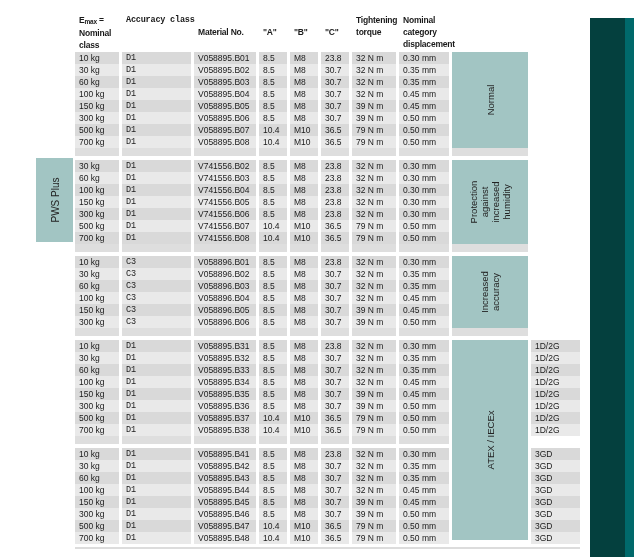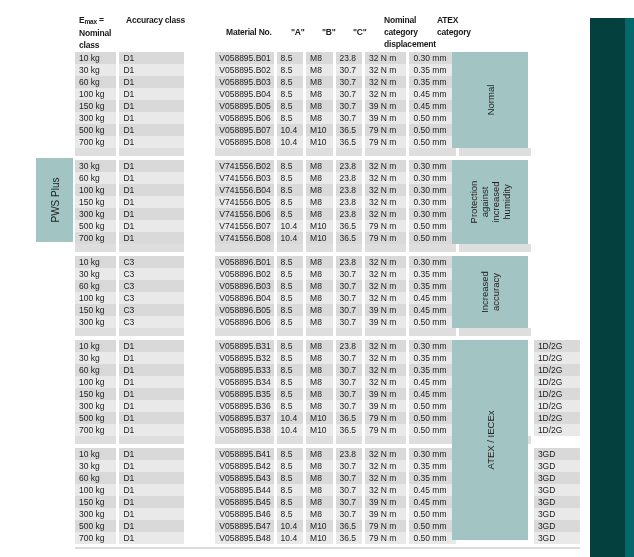--- a/index.html
+++ b/index.html
@@ -19,21 +19,21 @@
     transform:translate(-50%,-50%) rotate(-90deg);
     white-space:pre-line; text-align:center;
     font-size:9.5px; line-height:11px; color:#222; width:max-content;
   }
   .pws-block .vtext { font-size:10px; }
 
   
   .spec-table { position:absolute; left:75px; top:14px; width:505px; }
   .hrow, .row, .sprow { display:flex; }
   .cell { box-sizing:border-box; padding-left:4px; margin-right:3px; overflow:hidden; white-space:nowrap; }
-  .c1{width:44px;} .c2{width:69px;} .c3{width:62px;margin-left:28px;} .c4{width:28px;} .c5{width:28px;}
+  .c1{width:44px;} .c2{width:69px;font-family:Liberation Mono, monospace;} .c3{width:62px;} .c4{width:28px;} .c5{width:28px;}
   .c6{width:28px;} .c7{width:44px;} .c8{width:50px;} .c9{width:76px;} .c10{width:49px; margin-right:0;}
 
   .hrow { height:38px; font-weight:bold; font-size:8.5px; letter-spacing:-0.2px; }
   .hrow .cell { line-height:12px; overflow:visible; }
   .hrow .off1 { padding-top:12px; }
   .subs { font-size:6.5px; position:relative; bottom:-1px; }
 
   .row { height:12px; font-size:8.5px; line-height:12px;justify-content:center; }
   .row .cell { background:var(--row-light,#e9e9e9); }
   .row.dark .cell { background:var(--row-dark,#d9d9d9); }
@@ -78,28 +78,28 @@
       </div>
       <div class="cell c4 off1">
         <div>"A"</div>
       </div>
       <div class="cell c5 off1">
         <div>"B"</div>
       </div>
       <div class="cell c6 off1">
         <div>"C"</div>
       </div>
+      <div class="cell c7">
+        <div>Tightening</div>
+        <div>torque</div>
+      </div>
       <div class="cell c8">
         <div>Nominal</div>
         <div>category</div>
         <div>displacement</div>
-      </div>
-      <div class="cell c10">
-        <div>ATEX</div>
-        <div>category</div>
       </div>
     </div>
 
     <div id="groups">
         <div class="group">
           <div class="row dark">
             <div class="cell c1">10 kg</div>
             <div class="cell c2">D1</div>
             <div class="cell c3">V058895.B01</div>
             <div class="cell c4">8.5</div>

